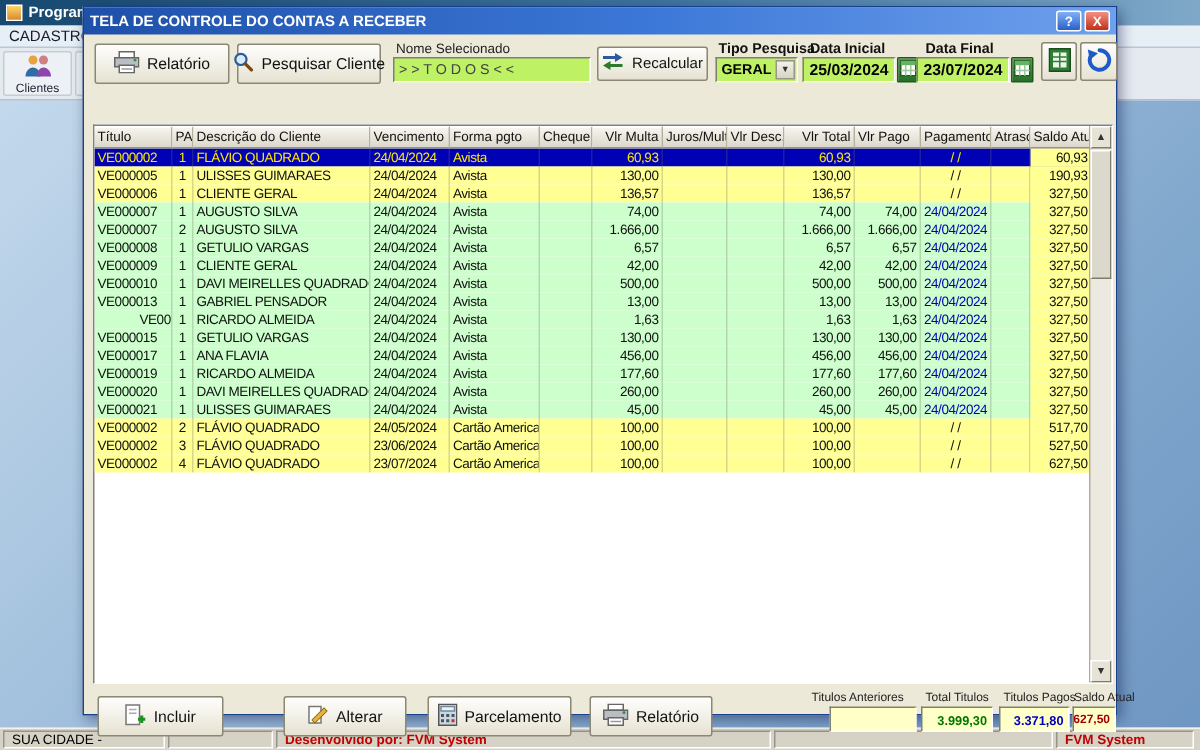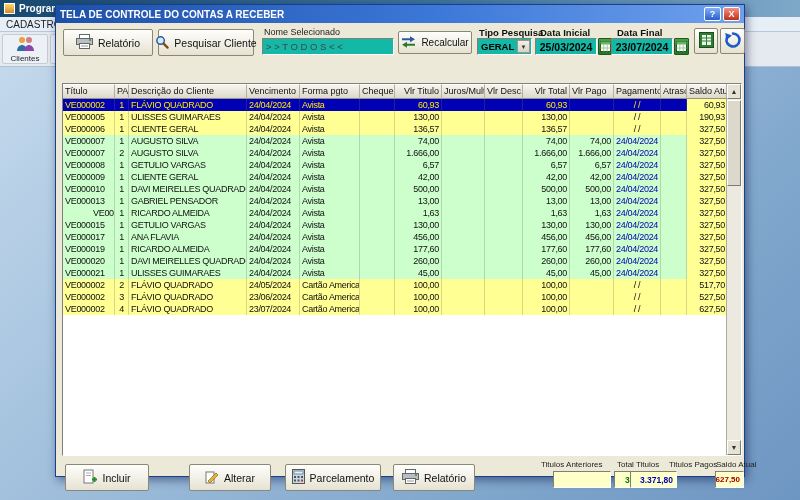--- a/index.html
+++ b/index.html
@@ -42,21 +42,21 @@
     align-items:center; justify-content:center;
     background:linear-gradient(#7FB0F8,#2A60C8); cursor:default; }
   .win-btn.close { background:linear-gradient(#F49080,#C03018); }
   .dlg-body { position:absolute; top:18px; left:1px; bottom:1px; width:688px; }
 
   .btn { position:absolute; background:linear-gradient(#FEFEFC,#E6E2D2);
     border:1px solid #8A8775; border-radius:2px; display:flex; align-items:center;
     justify-content:center; gap:5px; font-size:10.5px; color:#111; white-space:nowrap; }
   .small-label { position:absolute; font-size:9px; color:#222; white-space:nowrap; }
   .bold-label { font-weight:bold; font-size:9.5px; color:#111; }
-  .field { position:absolute; background:#14b8a6; border:1px solid;
+  .field { position:absolute; background:#bef264; border:1px solid;
     border-color:#7F7F74 #FFFFFF #FFFFFF #7F7F74; font-size:9.5px; display:flex;
     align-items:center; padding:0 3px; overflow:hidden; white-space:nowrap; }
   .date-field { font-weight:bold; font-size:10.5px; justify-content:center; }
   .cal-btn { position:absolute; width:15px; height:17px; background:linear-gradient(#4CA04C,#287028);
     border:1px solid #1E5A1E; border-radius:1px; display:flex; align-items:center; justify-content:center; }
   .dd-arrow { position:absolute; right:1px; top:1px; bottom:1px; width:13px;
     background:linear-gradient(#F2F0E8,#D8D4C4); border:1px solid #9A968A;
     font-size:6px; display:flex; align-items:center; justify-content:center; color:#333; }
 
   
@@ -122,20 +122,27 @@
         <svg width="22" height="16" viewBox="0 0 22 16">
             <circle cx="8" cy="4" r="3" fill="#D8C23D"></circle>
             <path d="M3 15c0-4 3-6 5-6s5 2 5 6z" fill="#3E8DA4"></path>
             <circle cx="15" cy="4" r="3" fill="#C09060"></circle>
             <path d="M10.5 15c0-4 2.5-6 4.5-6s5 2 5 6z" fill="#7E5490"></path>
           </svg>
       </span>
     </div>
   </div>
 
+  <div class="app-statusbar">
+    <div class="status-cell" style="width:108px;">SUA CIDADE -</div>
+    <div class="status-cell" style="width:70px;"></div>
+    <div class="status-cell status-red" style="width:330px;">Desenvolvido por: FVM System</div>
+    <div class="status-cell" style="flex:1;"></div>
+    <div class="status-cell status-red" style="width:92px;">FVM System</div>
+  </div>
 
   <div class="dialog">
     <div class="dlg-titlebar">
       <span>TELA DE CONTROLE DO CONTAS A RECEBER</span>
       <span class="spacer"></span>
       <span class="win-btn">?</span>
       <span class="win-btn close">X</span>
     </div>
 
     <div class="dlg-body">
@@ -232,21 +239,21 @@
       </button>
 
       <div class="table-wrap">
         <div class="thead">
             <div class="th" style="width: 52px;">Título</div>
             <div class="th" style="width: 14px; text-align: center;">PA</div>
             <div class="th" style="width: 118px;">Descrição do Cliente</div>
             <div class="th" style="width: 53px;">Vencimento</div>
             <div class="th" style="width: 60px;">Forma pgto</div>
             <div class="th" style="width: 35px;">Cheque</div>
-            <div class="th" style="width: 47px; text-align: right;">Vlr Titulo</div>
+            <div class="th" style="width: 47px; text-align: right;">Vlr Multa</div>
             <div class="th" style="width: 43px; text-align: right;">Juros/Multa</div>
             <div class="th" style="width: 38px; text-align: right;">Vlr Desc.</div>
             <div class="th" style="width: 47px; text-align: right;">Vlr Total</div>
             <div class="th" style="width: 44px; ">Vlr Pago</div>
             <div class="th" style="width: 47px; text-align: center;">Pagamento</div>
             <div class="th" style="width: 26px;">Atraso</div>
             <div class="th" style="width: 41px; text-align: right;">Saldo Atual</div>
           </div>
         <div>
             <div class="tr selected">
@@ -597,20 +604,20 @@
       </button>
 
 
       <span class="sum-label" style="left:484px;">Titulos Anteriores</span>
       <div class="sum-field" style="left: 496px; width: 58px; color: rgb(128, 96, 0);"></div>
 
       <span class="sum-label" style="left:560px;">Total Titulos</span>
       <div class="sum-field" style="left: 557px; width: 48px; color: rgb(0, 120, 0);">3.999,30</div>
 
       <span class="sum-label" style="left:612px;">Titulos Pagos</span>
-      <div class="sum-field" style="left: 573px; width: 47px; color: rgb(0, 0, 184);">3.371,80</div>
+      <div class="sum-field" style="left: 609px; width: 47px; color: rgb(0, 0, 184);">3.371,80</div>
 
       <span class="sum-label" style="left:659px;">Saldo Atual</span>
       <div class="sum-field" style="left: 658px; width: 29px; font-size: 8px; color: rgb(160, 0, 0);">627,50</div>
 
     </div>
   </div>
 </div>
 
 </body></html>

